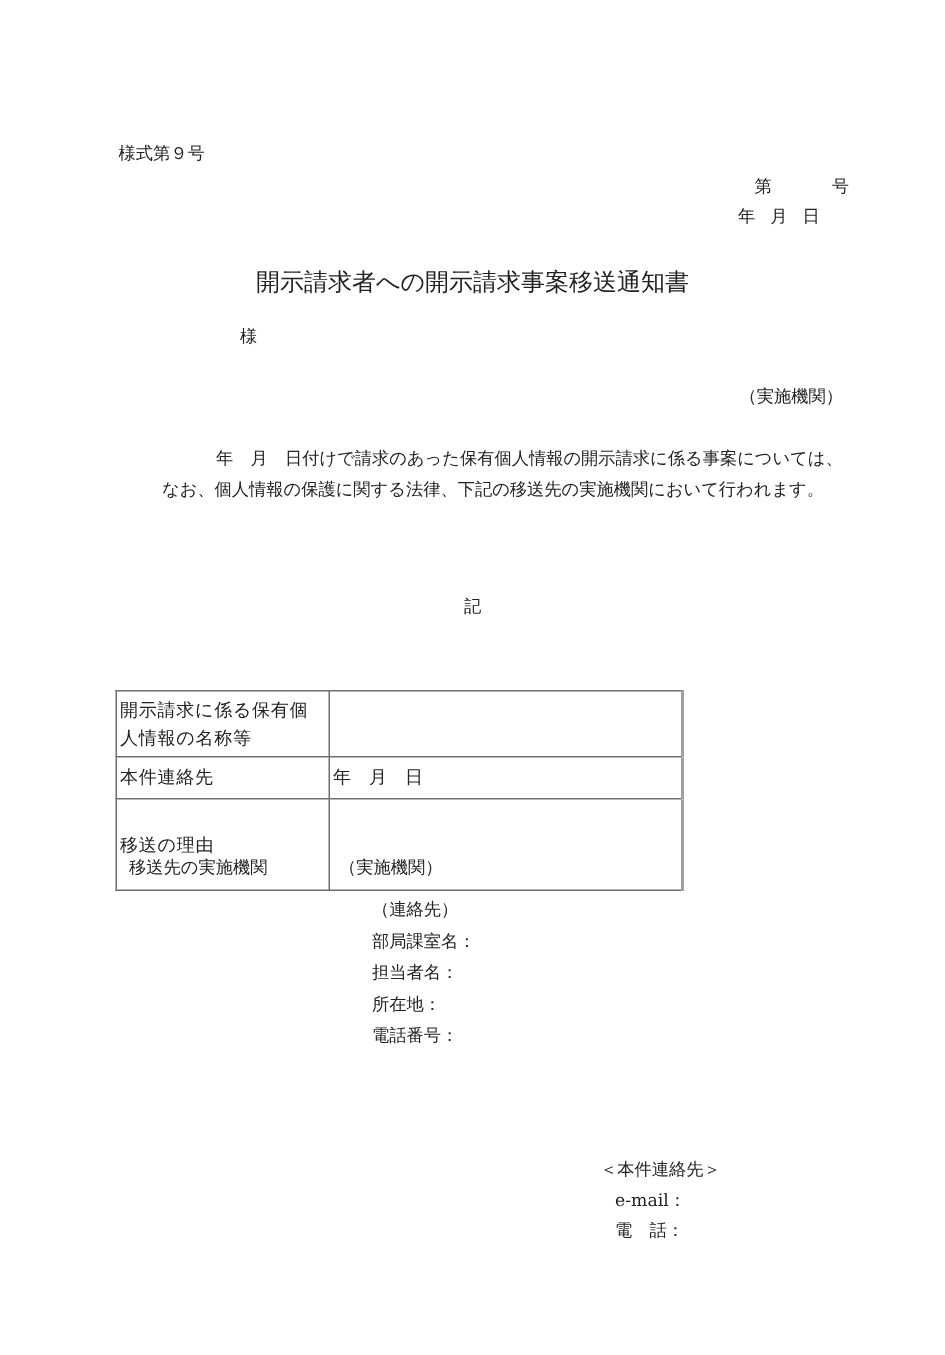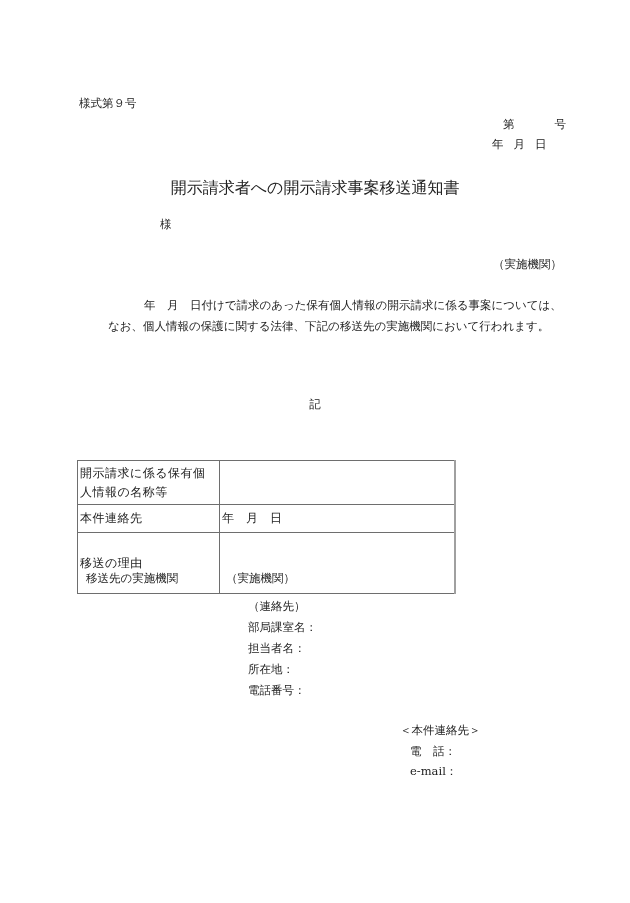--- a/index.html
+++ b/index.html
@@ -33,21 +33,21 @@
   table.info tr.r1 td { height: 43px; line-height: 19px; }
   table.info tr.r2 td { height: 27px; }
   table.info tr.r3 td { height: 60px; }
   table.info td.right { border-right: 2px solid #a0a0a0; }
 
   .dest-label { left: 86px; top: 573px; }
   .dest-value { left: 226px; top: 573px; }
   .contact { left: 248px; top: 596px; line-height: 21px; }
   .contact div { white-space: nowrap; }
 
-  .case-contact { left: 400px; top: 720px; line-height: 20.5px; }
+  .case-contact { left: 400px; top: 769px; line-height: 20.5px; }
   .case-contact div { white-space: nowrap; }
   .case-contact .dept span { display: inline-block; }
 </style>
 </head>
 <body>
 
 <div class="abs form-no">様式第９号</div>
 
 <div class="abs doc-no">
   <span>第</span><span style="width:40px;"></span><span>号</span>
@@ -93,15 +93,15 @@
 <div class="abs contact">
   <div>（連絡先）</div>
   <div>部局課室名：</div>
   <div>担当者名：</div>
   <div>所在地：</div>
   <div>電話番号：</div>
 </div>
 
 <div class="abs case-contact">
   <div>＜本件連絡先＞</div>
+  <div style="padding-left:10px;">e-mail：</div>
   <div style="padding-left:10px;">電　話：</div>
-  <div style="padding-left:10px;">e-mail：</div>
 </div>
 
 </body></html>

